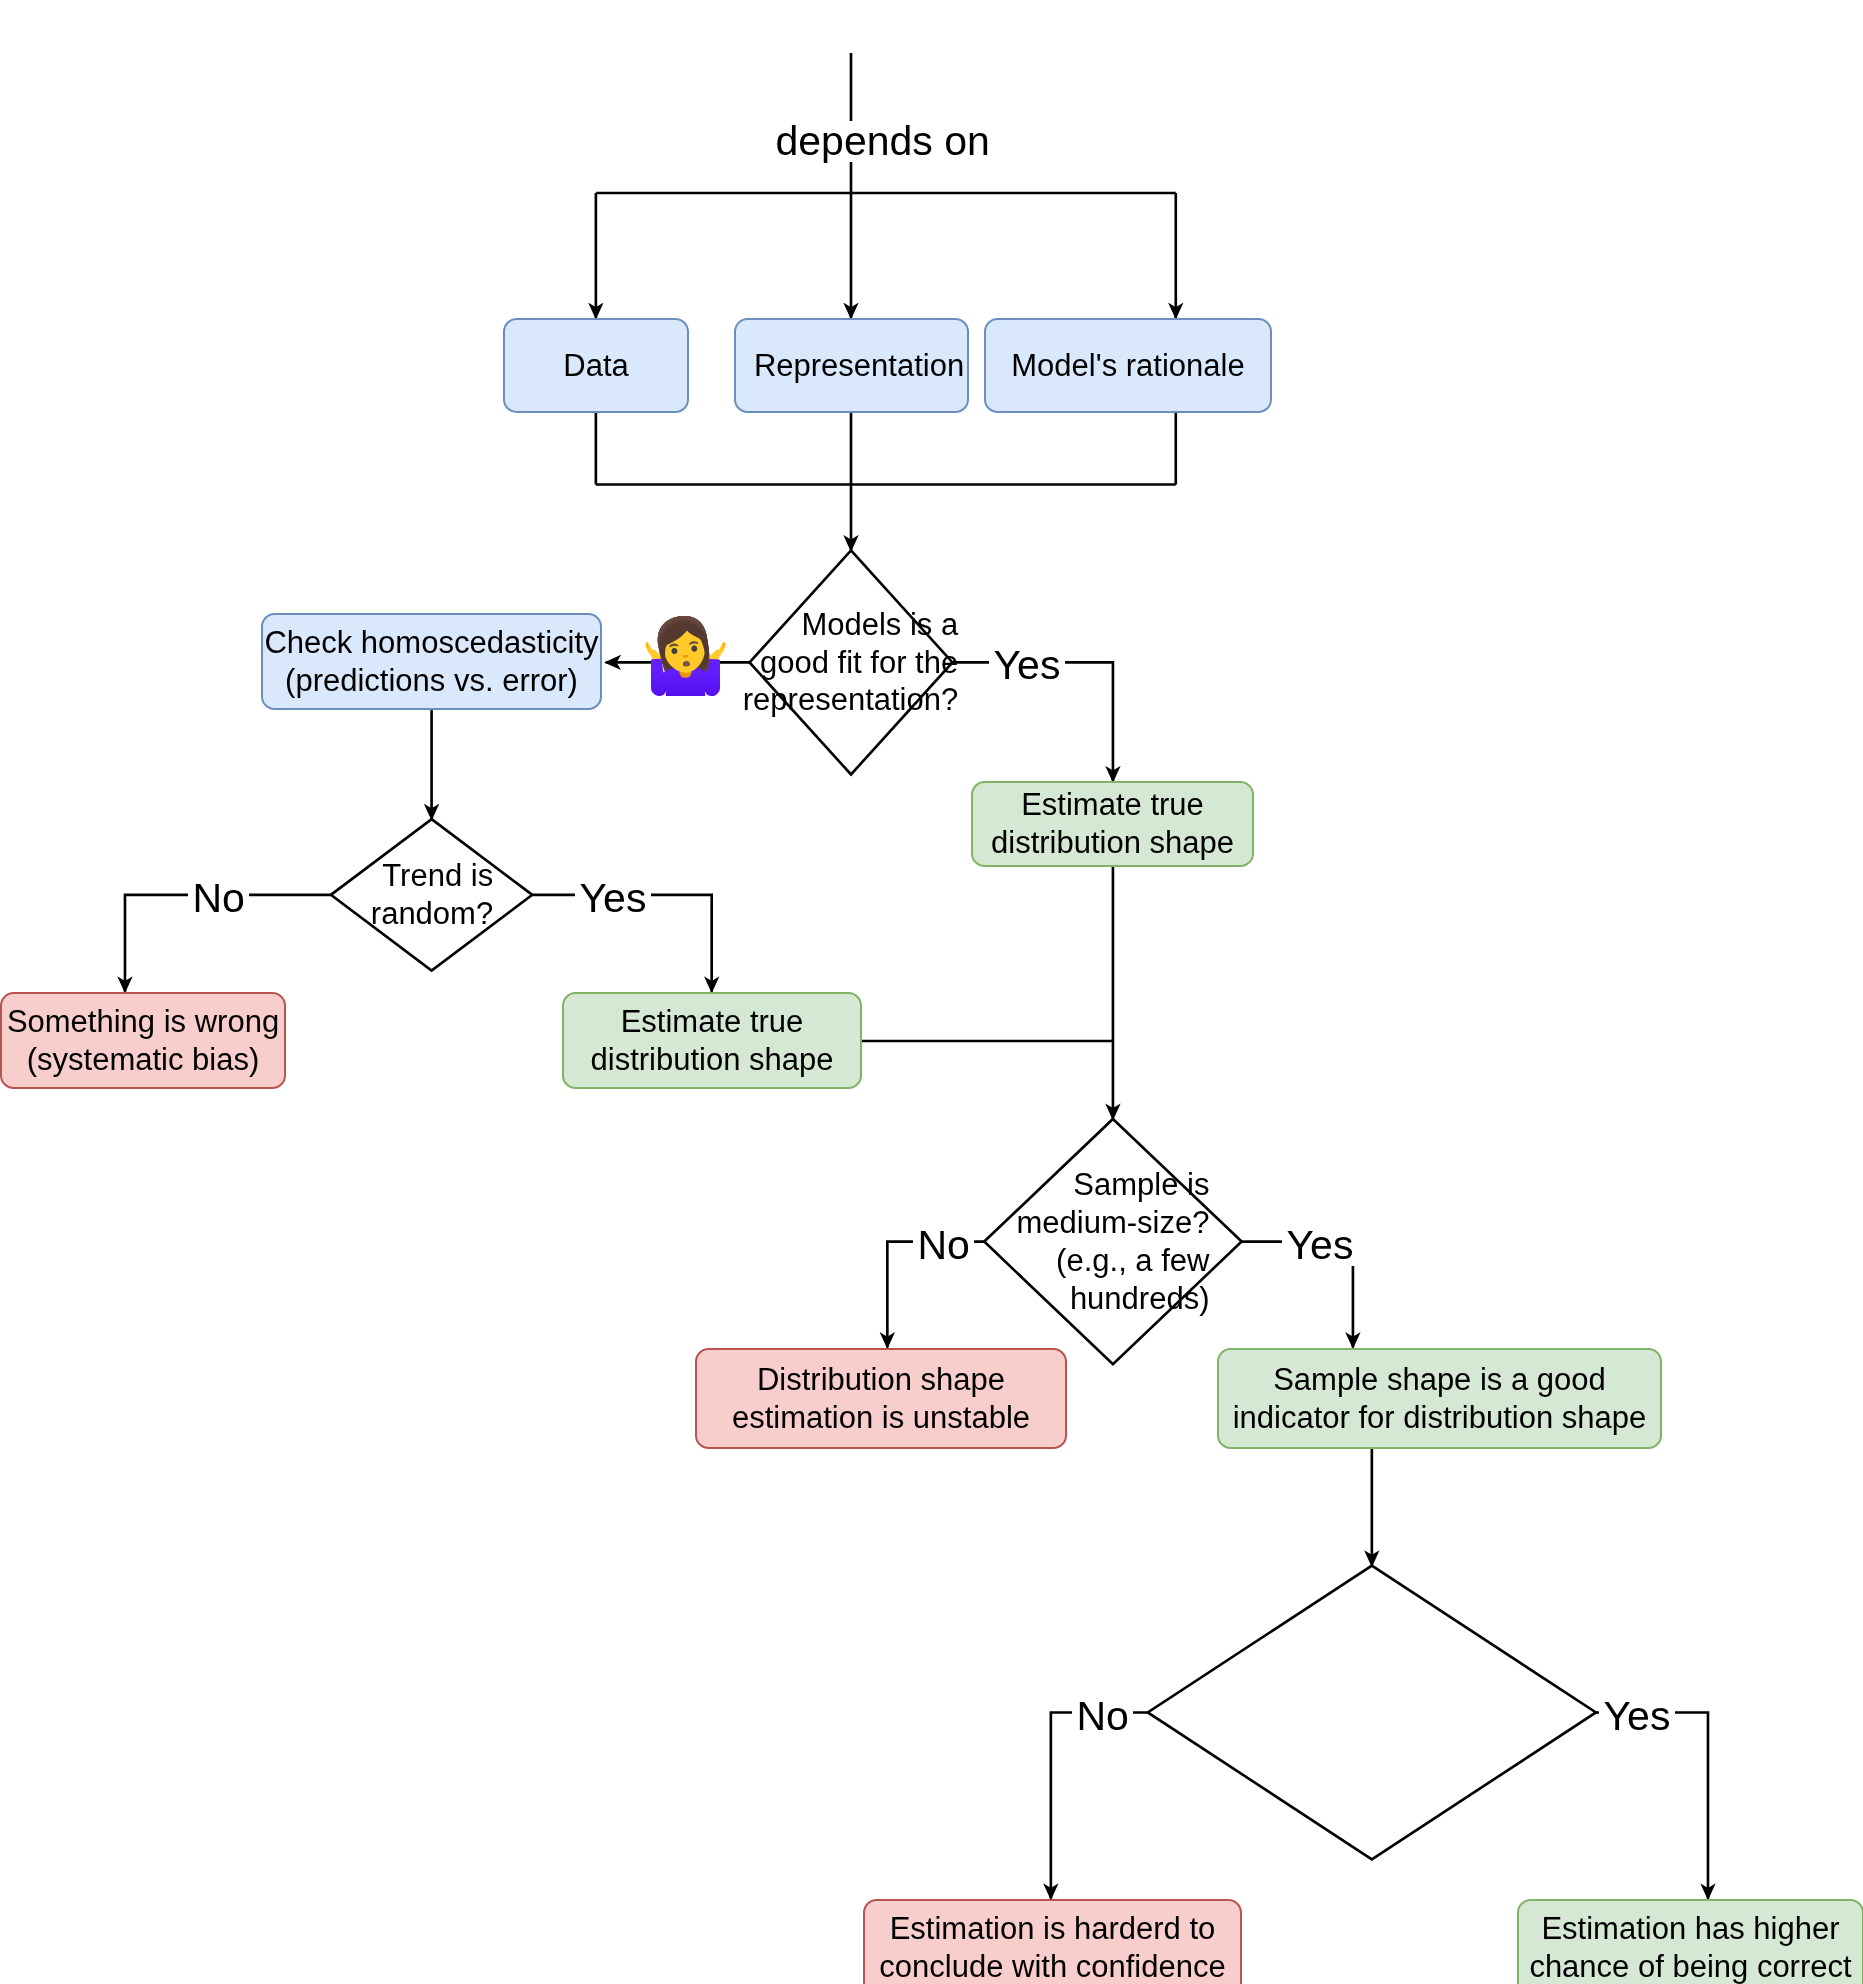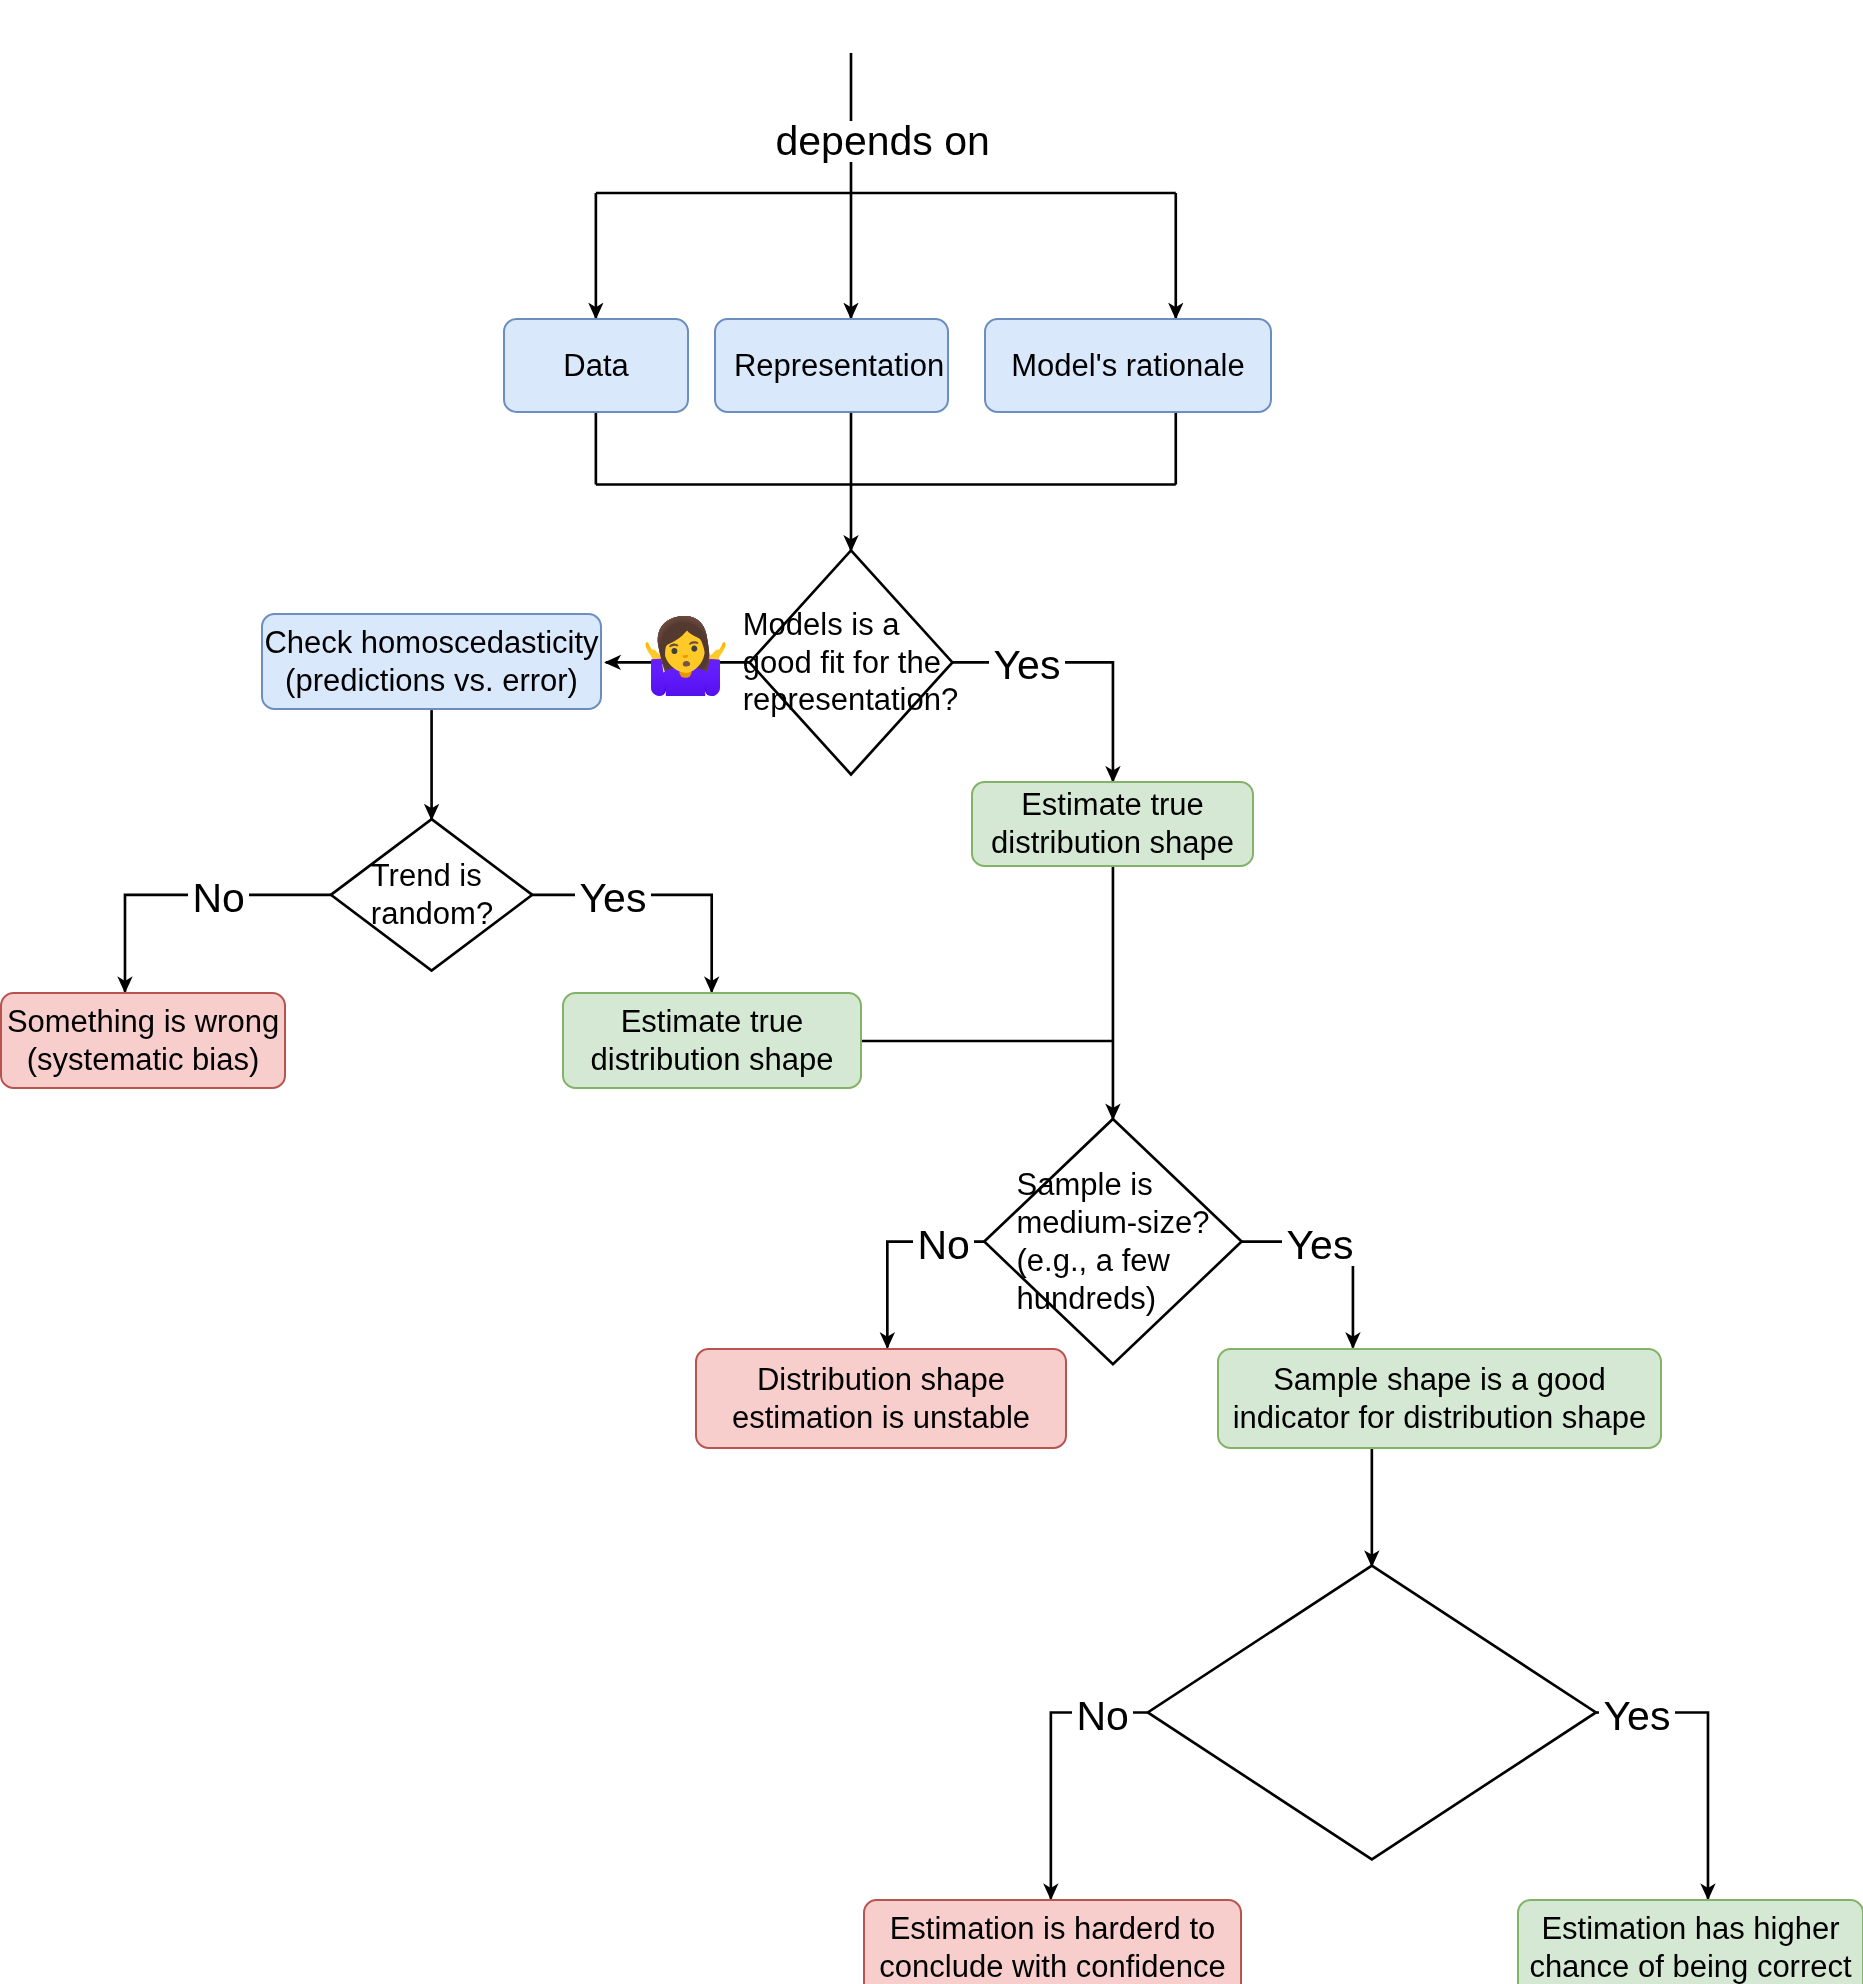--- a/index.html
+++ b/index.html
@@ -43,21 +43,21 @@
   }
   .node.blue  { background: #dae8fc; border-color: #6c8ebf; }
   .node.green { background: #d5e8d4; border-color: #82b366; }
   .node.red   { background: #f8cecc; border-color: #b85450; }
 
   .diamond-label {
     position: absolute;
     display: flex;
     align-items: center;
     justify-content: center;
-    text-align: left;
+    text-align: right;
     font-size: 31px;
     line-height: 1.22;
     color: #000000;
     white-space: pre-line;
     z-index: 3;
     pointer-events: none;
   }
   .edge-label {
     position: absolute;
     font-size: 41px;
@@ -127,21 +127,21 @@
       <polygon points="1124,727 1258,875 1124,1023 990,875"></polygon>
       <polygon points="570,1082 703,1182 570,1282 437,1182"></polygon>
       <polygon points="1470,1478 1640,1640 1470,1802 1300,1640"></polygon>
       <polygon points="1812,2068 2108,2262 1812,2456 1516,2262"></polygon>
     </g>
   </svg>
 
 
   <div class="node blue" style="left:503px; top:318px; width:186px; height:95px;">Data</div>
 
-  <div class="node blue" style="left:714px; top:318px; width:235px; height:95px;padding-left:15px;">Representation</div>
+  <div class="node blue" style="left:734px; top:318px; width:235px; height:95px;padding-left:15px;">Representation</div>
 
   <div class="node blue" style="left:984px; top:318px; width:288px; height:95px;">Model's rationale</div>
 
   <div class="node red" style="left:0px; top:992px; width:286px; height:97px;">Something is wrong
 (systematic bias)</div>
 
   <div class="node blue" style="left:261px; top:613px; width:341px; height:97px;">Check homoscedasticity
 (predictions vs. error)</div>
 
   <div class="node green" style="left:562px; top:992px; width:300px; height:97px;">Estimate true

